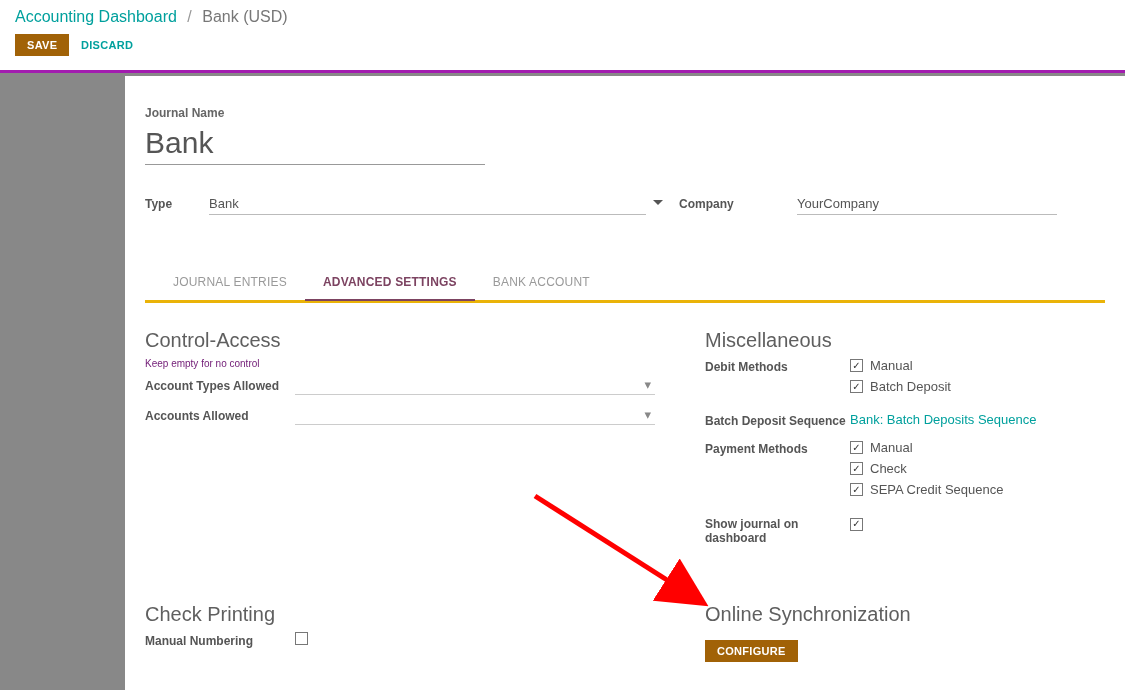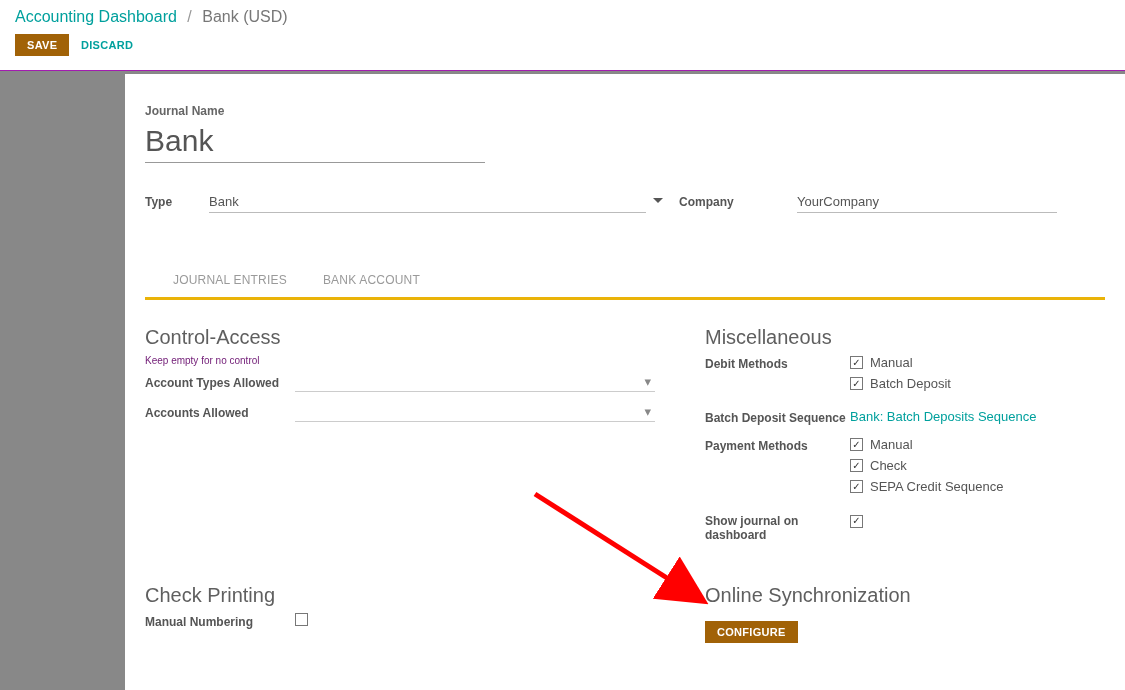--- a/index.html
+++ b/index.html
@@ -1,17 +1,17 @@
 <!DOCTYPE html>
 <html><head>
 <meta charset="utf-8">
 <style>
   * { box-sizing: border-box; margin: 0; padding: 0; }
   body { font-family: -apple-system, BlinkMacSystemFont, "Segoe UI", Helvetica, Arial, sans-serif; font-size: 13px; color: #4c4c4c; background: #fff; width: 1125px; }
-  .topbar { padding: 8px 15px 14px 15px; border-bottom: 1px solid #a21caf; }
+  .topbar { padding: 8px 15px 14px 15px; border-bottom: 3px solid #a21caf; }
   .breadcrumb { font-size: 16px; margin-bottom: 8px; }
   .breadcrumb a { color: #00a09d; text-decoration: none; }
   .breadcrumb .sep { color: #999; margin: 0 6px; }
   .breadcrumb .current { color: #777; }
   .btn { display: inline-block; text-transform: uppercase; font-size: 11px; font-weight: 600; padding: 5px 12px; border: none; cursor: pointer; letter-spacing: .3px; }
   .btn-primary { background: #a16207; color: #fff; }
   .btn-link { background: none; color: #00a09d; padding: 5px 8px; }
   .outer { background: #888; padding-top: 1px; }
   .card { margin: 2px 0 0 125px; background: #fff; padding: 30px 20px 40px 20px; min-height: 616px; width: 1000px; }
   .field-label-bold { font-weight: 700; color: #555; font-size: 12px; }
@@ -35,21 +35,21 @@
   .hint { color: #701a75; font-size: 10px; margin-bottom: 8px; }
   .form-row { display: flex; margin-bottom: 12px; }
   .form-row .lbl { width: 150px; padding-top: 2px; }
   .form-row .ctrl { flex: 1; }
   .dropdown { border-bottom: 1px solid #ccc; padding: 2px 0; position: relative; width: 360px; min-height: 18px; }
   .dropdown .caret { position: absolute; right: 4px; top: 0; color: #888; }
   .right .form-row .lbl { width: 145px; }
   .checkline { display: flex; align-items: center; margin-bottom: 6px; font-size: 13px; color: #555; }
   .chk { width: 13px; height: 13px; border: 1px solid #777; margin-right: 7px; display: inline-flex; align-items: center; justify-content: center; font-size: 10px; line-height: 1; color: #333; }
   .link-text { color: #00a09d; cursor: pointer; font-size: 13px; }
-  .lower { margin-top: 30px; display: flex; }
+  .lower { margin-top: 46px; display: flex; }
   .lower .left { width: 560px; }
   .lower .right { flex: 1; }
   .arrow-svg { position: absolute; pointer-events: none; }
 </style>
 </head>
 <body>
 
 <div class="topbar">
   <div class="breadcrumb">
     <a href="#">Accounting Dashboard</a>
@@ -85,20 +85,21 @@
           <span class="field-label-bold">Company</span>
         </div>
       <div class="col4">
         <div class="underline-select" style="width:260px;">YourCompany</div>
       </div>
     </div>
 
     
     <div class="tabs">
       <div class="tab">Journal Entries</div>
+      <div class="tab active">Advanced Settings</div>
       <div class="tab">Bank Account</div>
     </div>
 
     
     <div class="body">
 
       <div class="left">
         <div class="section-title">Control-Access</div>
         <div class="hint">Keep empty for no control</div>
         <div class="form-row">

